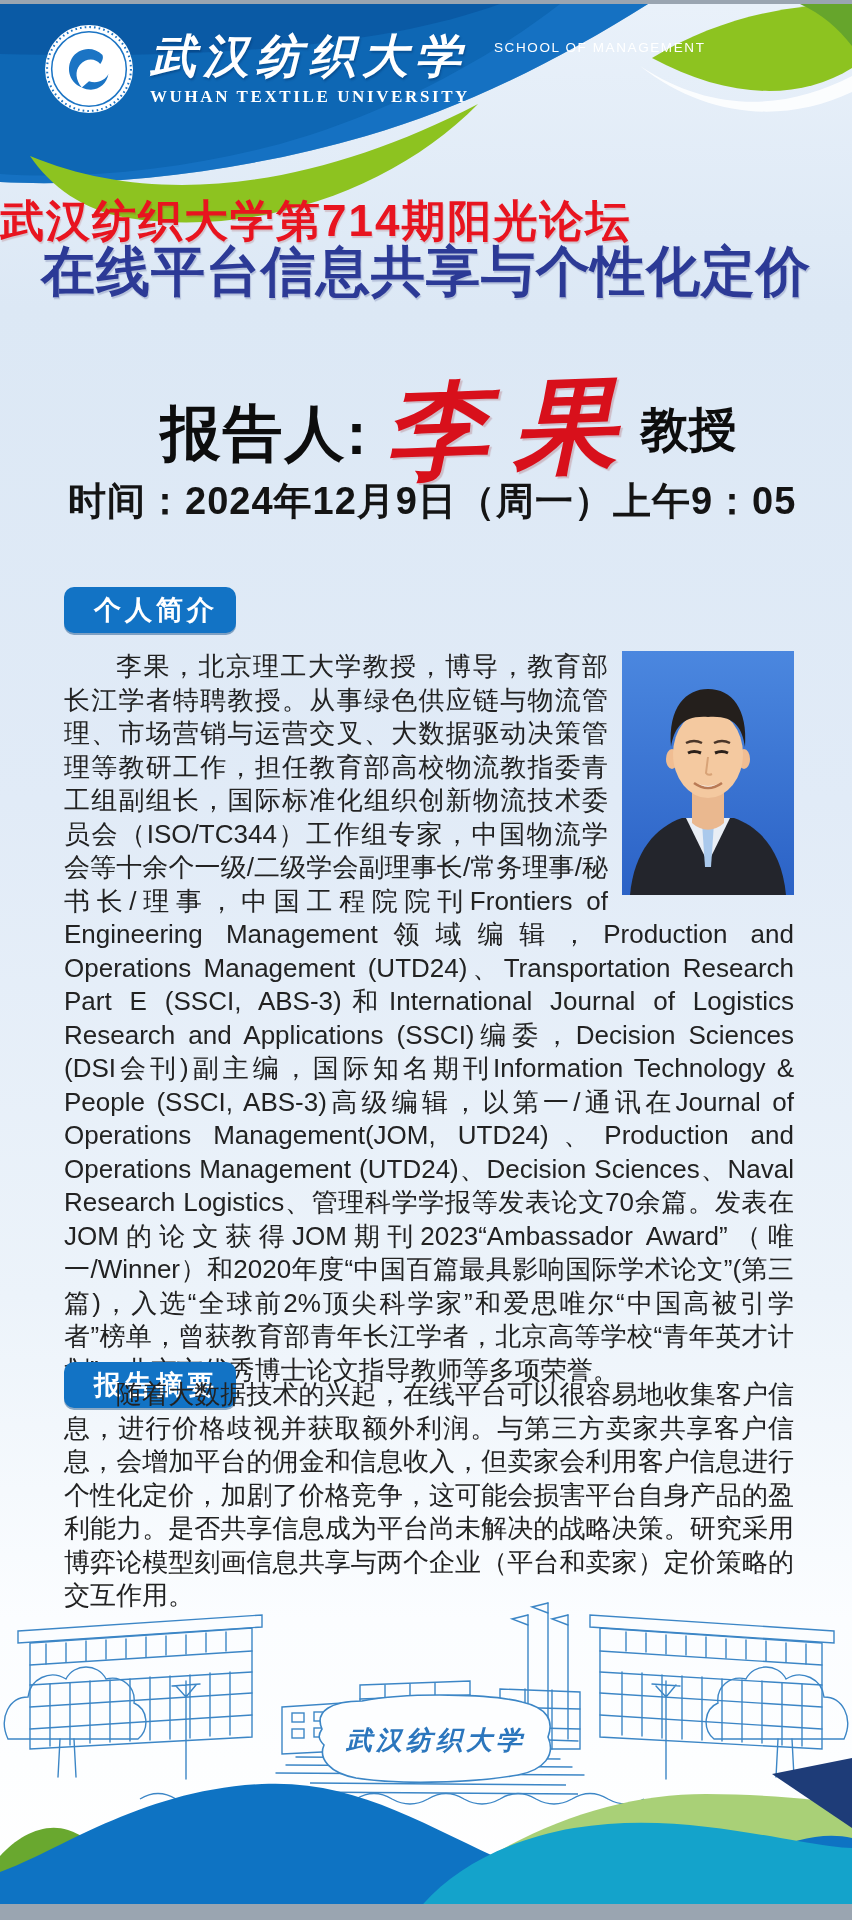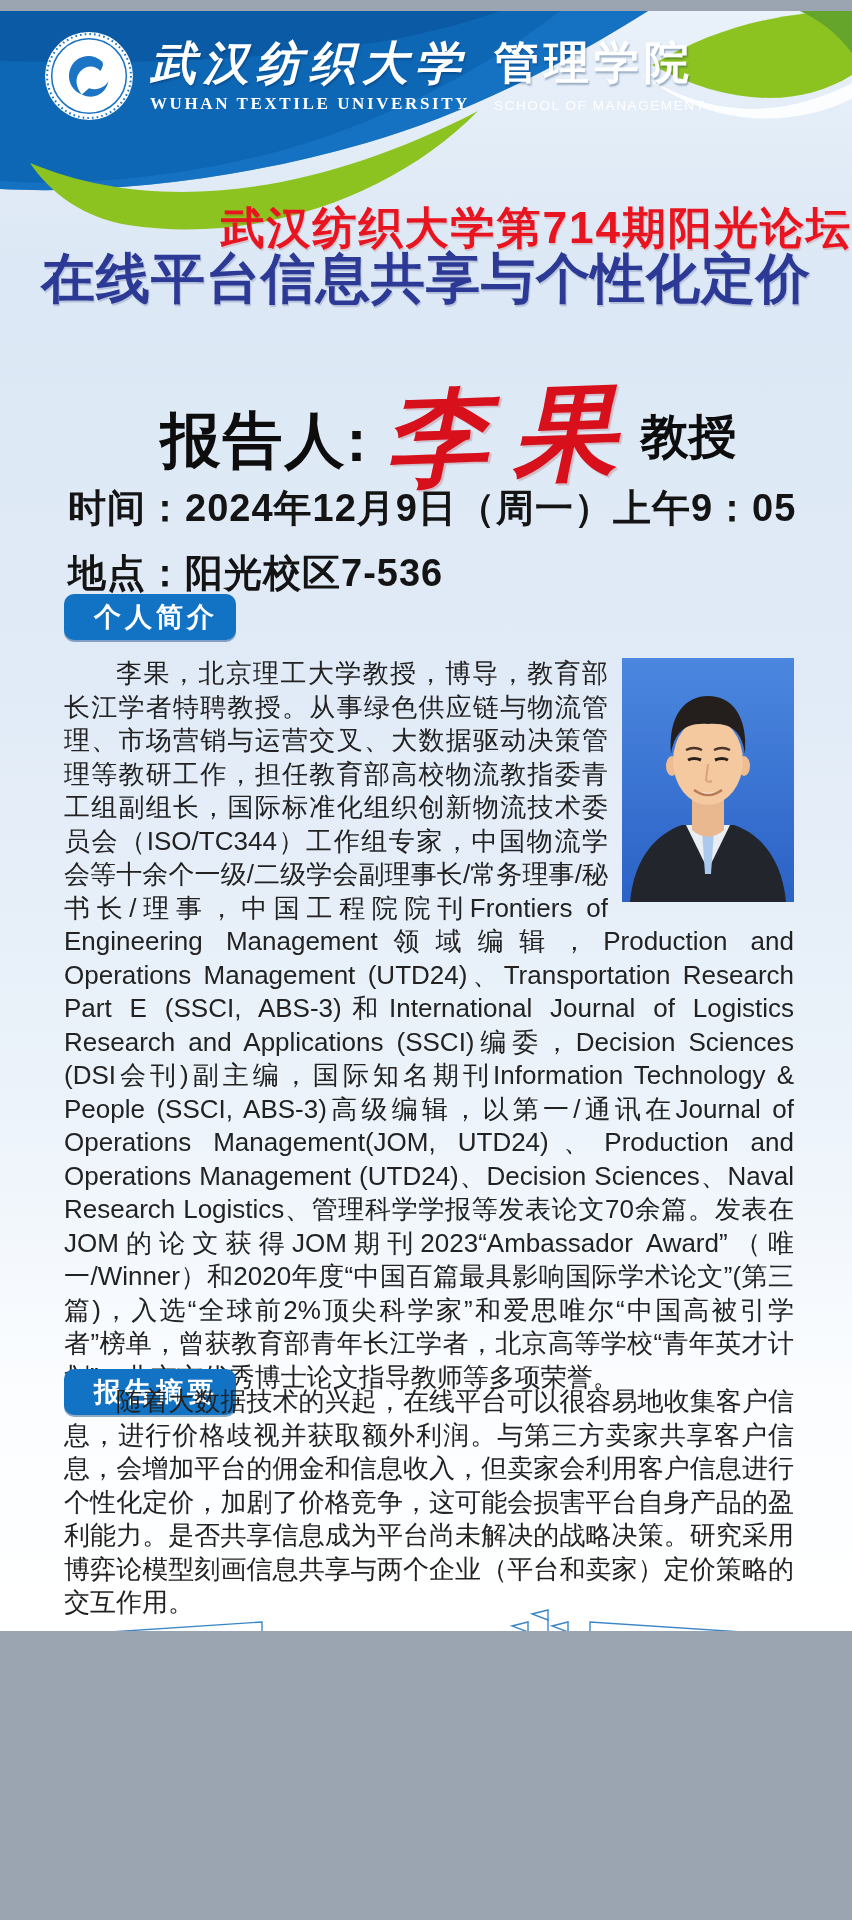--- a/index.html
+++ b/index.html
@@ -1,33 +1,33 @@
 <!DOCTYPE html>
 <html><head>
 <meta charset="utf-8">
 <style>
   html,body{margin:0;padding:0;background:#9aa5b1;}
   .page{
-    position:relative;width:852px;height:1620px;margin:11px auto;overflow:hidden;
+    position:relative;width:852px;height:1900px;margin:4px auto;overflow:hidden;
     background:linear-gradient(180deg,#e9f1fa 0%,#dce8f5 16%,#e1ebf7 42%,#ecf3fa 68%,#fbfdff 85%,#ffffff 100%);
     font-family:"Liberation Sans",sans-serif;
   }
   svg{display:block;}
   
   .header-art{position:absolute;top:0;left:0;width:852px;height:340px;pointer-events:none;}
   .logo-row{position:absolute;top:20px;left:44px;display:flex;align-items:center;gap:16px;z-index:3;color:#fff;}
   .seal{width:90px;height:90px;flex:0 0 auto;}
   .wordmark{display:flex;gap:24px;align-items:flex-start;}
   .wm-col{display:flex;flex-direction:column;}
   .uni-cn{font-size:46px;font-weight:bold;font-style:italic;letter-spacing:7px;line-height:1.1;white-space:nowrap;text-shadow:1px 2px 2px rgba(0,40,90,.35);}
   .uni-en{font-family:"Liberation Serif",serif;font-weight:bold;font-size:17px;letter-spacing:2.6px;margin-top:5px;white-space:nowrap;}
   .sch-cn{font-size:45px;font-weight:900;letter-spacing:5px;line-height:1.12;white-space:nowrap;text-shadow:1px 2px 2px rgba(0,40,90,.35);}
   .sch-en{font-size:13.5px;font-weight:normal;letter-spacing:1.6px;margin-top:9px;white-space:nowrap;}
   
-  .series-title{position:absolute;top:188px;left:0;right:0;text-align:right;font-size:44px;font-weight:900;color:#e8141f;letter-spacing:2px;text-shadow:1px 2px 1px rgba(150,20,20,.18);}
+  .series-title{position:absolute;top:188px;left:0;right:0;text-align:left;font-size:44px;font-weight:900;color:#e8141f;letter-spacing:2px;text-shadow:1px 2px 1px rgba(150,20,20,.18);}
   .lecture-title{position:absolute;top:232px;left:0;right:0;text-align:center;font-size:54px;font-weight:900;color:#2c3a96;letter-spacing:1px;text-shadow:1px 2px 1px rgba(25,35,110,.2);}
   .speaker-row{position:absolute;top:336px;left:0;right:0;height:140px;display:flex;justify-content:center;align-items:flex-end;padding-left:45px;}
   .speaker-label{font-size:60px;font-weight:900;color:#0d0d0d;line-height:1;padding-bottom:16px;letter-spacing:2px;}
   .speaker-name{font-family:"DejaVu Serif",serif;font-style:italic;font-weight:bold;font-size:104px;line-height:1;color:#d8101b;letter-spacing:24px;margin:0 0 0 16px;transform:rotate(-2deg);text-shadow:2px 2px 1px rgba(140,10,15,.2);}
   .speaker-title{font-size:48px;font-weight:900;color:#0d0d0d;padding-bottom:18px;text-align:center;}
   .info-line{position:absolute;left:68px;font-size:38px;font-weight:800;color:#141414;letter-spacing:1px;white-space:nowrap;}
   .info-time{top:472px;}
   .info-loc{top:537px;}
   
   .section-badge{position:absolute;left:64px;width:160px;height:46px;background:#1273c5;border-radius:10px;box-shadow:0 2px 0 rgba(9,70,130,.45);color:#fff;font-weight:800;font-size:27px;letter-spacing:4px;display:flex;align-items:center;justify-content:center;padding-left:12px;}
@@ -64,40 +64,36 @@
       <circle cx="44" cy="44" r="36.5" fill="none" stroke="#1b74c4" stroke-width="1.5"></circle>
       <path d="M57,30 C48,21 33,23 27,34 C21,45 26,58 37,62 C31,55 30,46 35,40 C41,33 50,33 55,39 C58,35 58,32 57,30 Z" fill="#1b74c4"></path>
       <path d="M37,62 C49,68 61,61 63,49 C60,55 52,59 44,56 Z" fill="#1b74c4"></path>
     </svg>
     <div class="wordmark">
       <div class="wm-col">
         <div class="uni-cn">武汉纺织大学</div>
         <div class="uni-en">WUHAN TEXTILE UNIVERSITY</div>
       </div>
       <div class="wm-col">
-        <div class="sch-cn">管理学院</div>
         <div class="sch-en">SCHOOL OF MANAGEMENT</div>
       </div>
     </div>
   </div>
 
   <div class="series-title">武汉纺织大学第714期阳光论坛</div>
   <div class="lecture-title">在线平台信息共享与个性化定价</div>
 
   <div class="speaker-row">
     <span class="speaker-label">报告人:</span>
     <span class="speaker-name">李果</span>
     <span class="speaker-title">教授</span>
   </div>
 
   <div class="info-line info-time">
     <span>时间：</span><span>2024年12月9日（周一）上午9：05</span>
-  </div>
-  <div class="info-line info-loc">
-    <span>地点：</span><span>阳光校区7-536</span>
   </div>
 
   <div class="section-badge badge-profile">个人简介</div>
 
   <div class="bio">
     <span class="bio-photo">
       <svg viewBox="0 0 172 244" width="172" height="246" aria-hidden="true">
         <defs>
           <linearGradient id="pg" x1="0" y1="0" x2="0" y2="1">
             <stop offset="0" stop-color="#4b87df"></stop>

